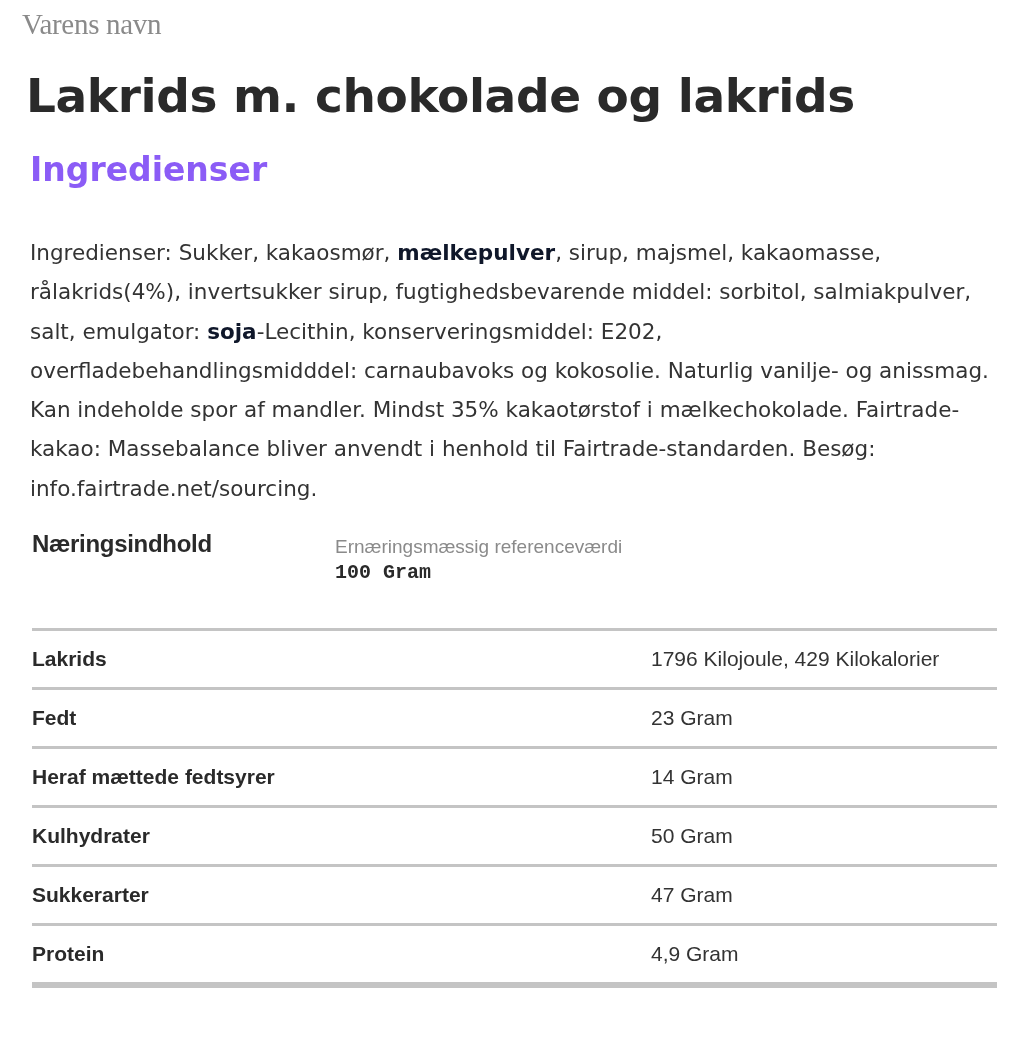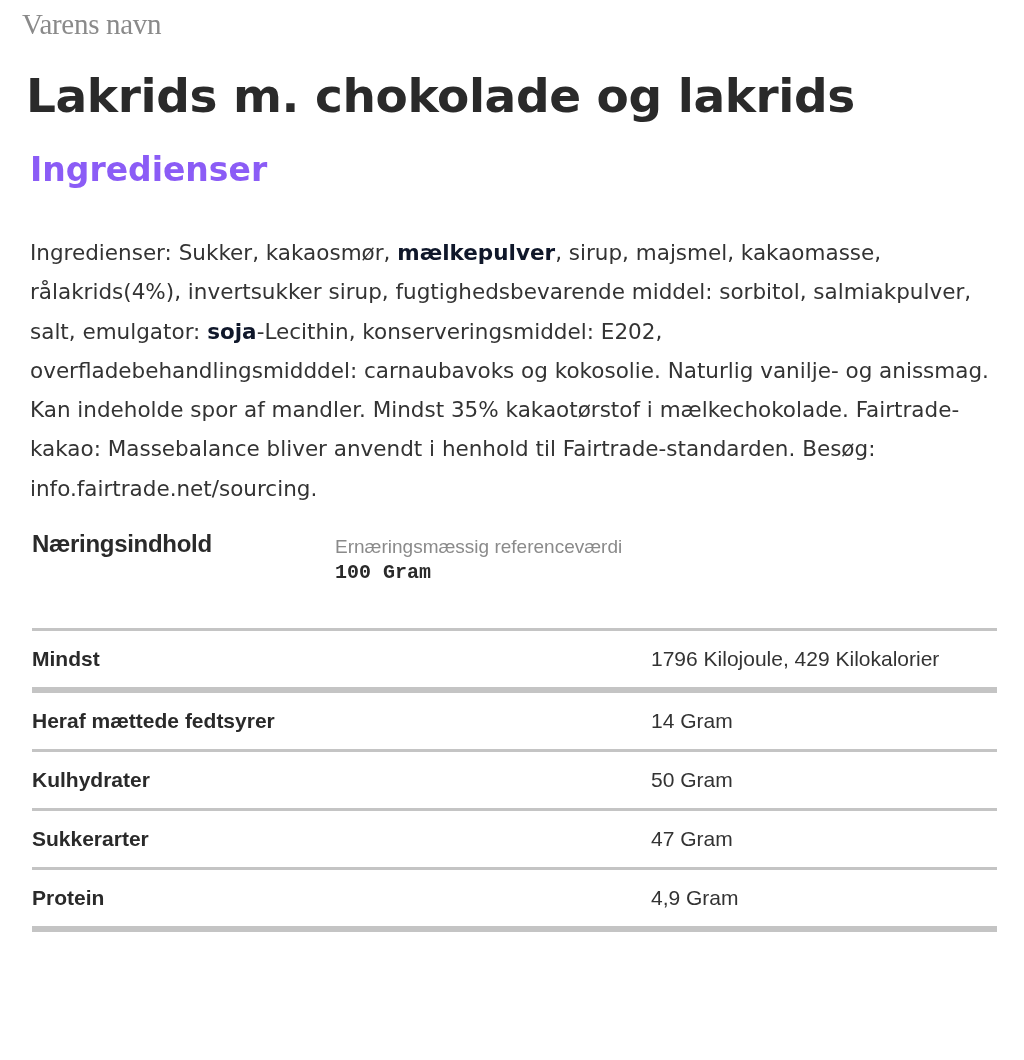--- a/index.html
+++ b/index.html
@@ -57,24 +57,28 @@
 
 <h2 class="nutr-title">Næringsindhold</h2>
 <div class="ref-block">
   <div class="ref-label">Ernæringsmæssig referenceværdi</div>
   <div class="ref-value">100 Gram</div>
 </div>
 
 <div class="nutr-table">
   <div class="rule"></div>
   <div class="row">
-    <span class="name">Mindst</span>
+    <span class="name">Lakrids</span>
     <span class="val">1796 Kilojoule, 429 Kilokalorier</span>
   </div>
   <div class="rule"></div>
+  <div class="row">
+    <span class="name">Fedt</span>
+    <span class="val">23 Gram</span>
+  </div>
   <div class="rule"></div>
   <div class="row">
     <span class="name">Heraf mættede fedtsyrer</span>
     <span class="val">14 Gram</span>
   </div>
   <div class="rule"></div>
   <div class="row">
     <span class="name">Kulhydrater</span>
     <span class="val">50 Gram</span>
   </div>

